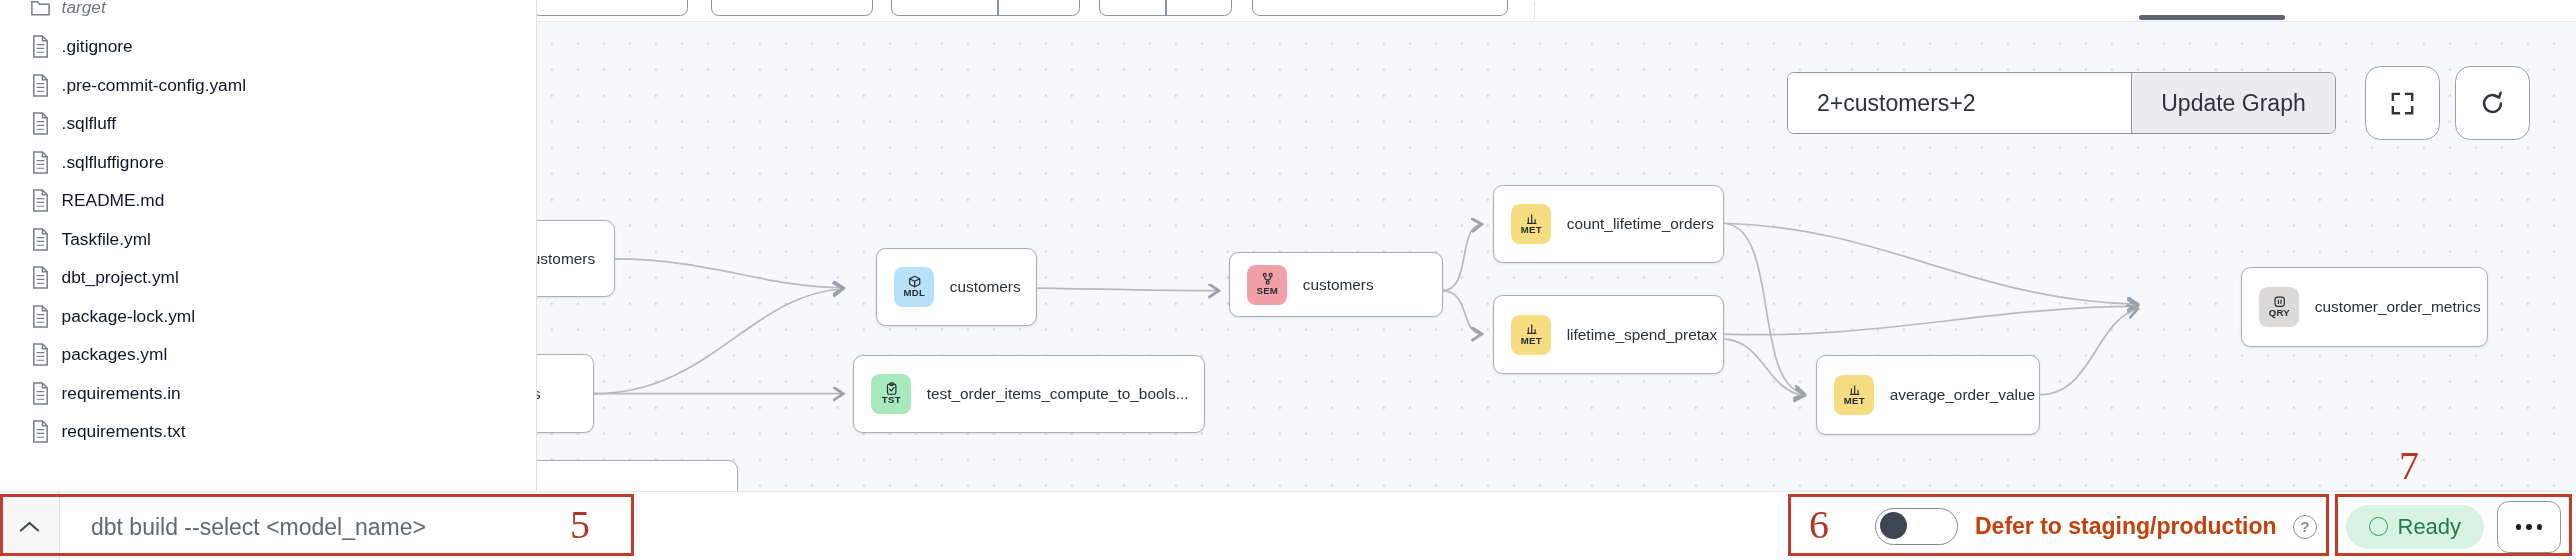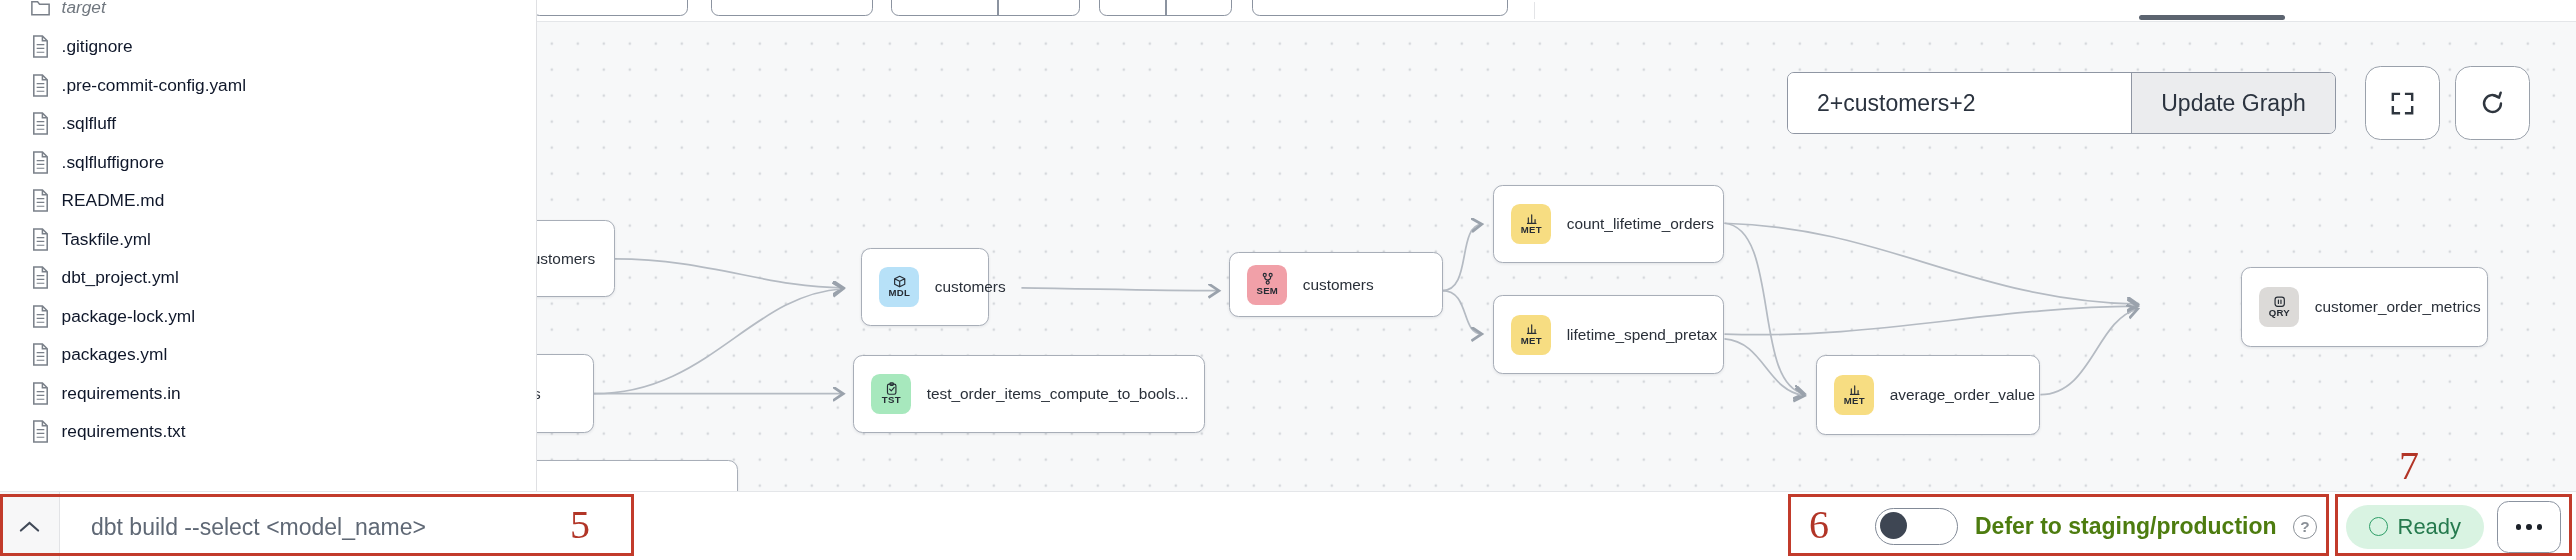--- a/index.html
+++ b/index.html
@@ -52,21 +52,21 @@
               border-top:1px solid #e4e6e9;z-index:10;box-sizing:border-box;}
   .collapse-block{position:absolute;left:0;top:0;width:60px;height:69px;background:#f7f7f8;
                   border-right:1px solid #e2e3e6;display:flex;align-items:center;justify-content:center;box-sizing:border-box;}
   .cmd-input{position:absolute;left:89px;top:13.5px;width:462px;height:42px;border:none;outline:none;background:transparent;
              font-family:"Liberation Sans",sans-serif;font-size:23px;color:#3d4654;}
   .cmd-input::placeholder{color:#5f6875;opacity:1;}
   .toggle{position:absolute;left:1875px;top:16.4px;width:83px;height:37px;border:1.9px solid #828a97;border-radius:19px;
           background:#fff;box-sizing:border-box;}
   .toggle .knob{position:absolute;left:3.9px;top:2.9px;width:27px;height:27px;border-radius:50%;background:#3e4653;}
   .defer-label{position:absolute;left:1975px;top:0;height:69px;display:flex;align-items:center;
-               font-size:23px;font-weight:bold;color:#4d7c0f;}
+               font-size:23px;font-weight:bold;color:#c2410c;}
   .help-icon{position:absolute;left:2293px;top:23px;width:24px;height:24px;border:1.6px solid #8a9097;border-radius:50%;
              color:#8a9097;font-size:15.4px;font-weight:bold;display:flex;align-items:center;justify-content:center;box-sizing:border-box;}
   .ready-badge{position:absolute;left:2346px;top:12.5px;width:138px;height:44px;border-radius:22px;background:#d9f3e2;
                display:flex;align-items:center;justify-content:center;gap:9.6px;}
   .ready-dot{width:19px;height:19px;border:1.9px solid #2f9e68;border-radius:50%;box-sizing:border-box;}
   .ready-text{font-size:22px;color:#267a4e;}
   .more-btn{position:absolute;left:2497px;top:8.7px;width:64px;height:52px;background:#fff;border:1.4px solid #8b93a0;
             border-radius:11.6px;box-sizing:border-box;display:flex;align-items:center;justify-content:center;gap:4.8px;}
   .more-btn i{width:5.8px;height:5.8px;border-radius:50%;background:#1c2129;}
 
@@ -118,21 +118,21 @@
     </svg>
 
     <div class="node cutnode" style="left:-96px;top:199px;width:204px;height:77px">
       <span class="node-label">stg_customers</span>
     </div>
 
     <div class="node cutnode" style="left:-94px;top:333px;width:181px;height:79px">
       <span class="node-label">orders</span>
     </div>
 
-    <div class="node" style="left:354px;top:227px;width:128px;height:78px">
+    <div class="node" style="left:369px;top:227px;width:161px;height:78px">
       <span class="badge" style="background:#b7e1f8">
         <svg class="glyph" viewBox="0 0 16 16">
             <path d="M8 1.5 L14 4.5 L14 11 L8 14 L2 11 L2 4.5 Z M2 4.5 L8 7.5 L14 4.5 M8 7.5 L8 14"></path>
           </svg>
         <span class="badge-label">MDL</span>
       </span>
       <span class="node-label">customers</span>
     </div>
 
     <div class="node" style="left:346px;top:334px;width:352px;height:78px">

